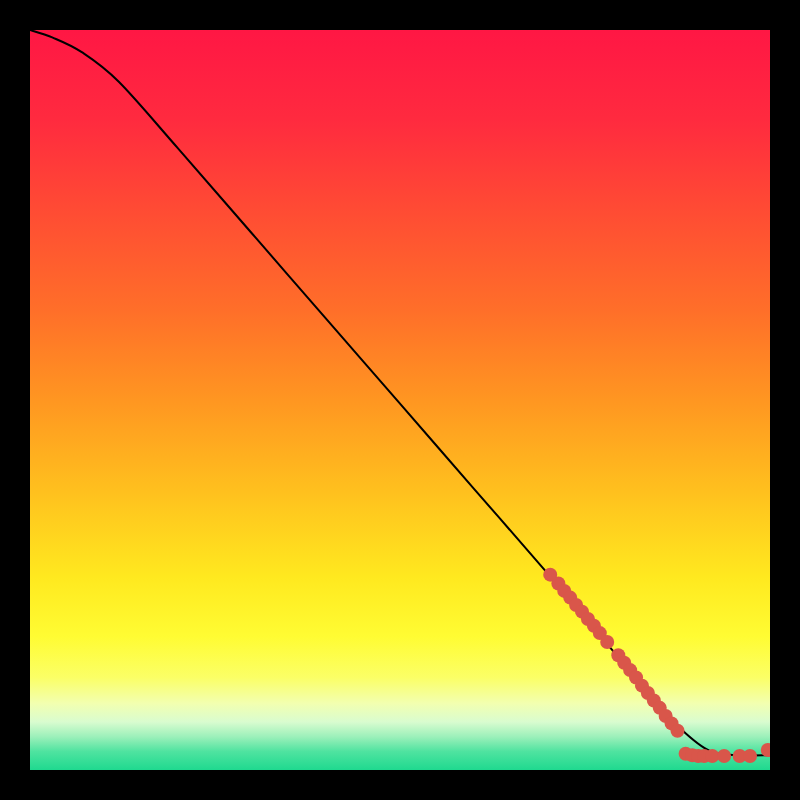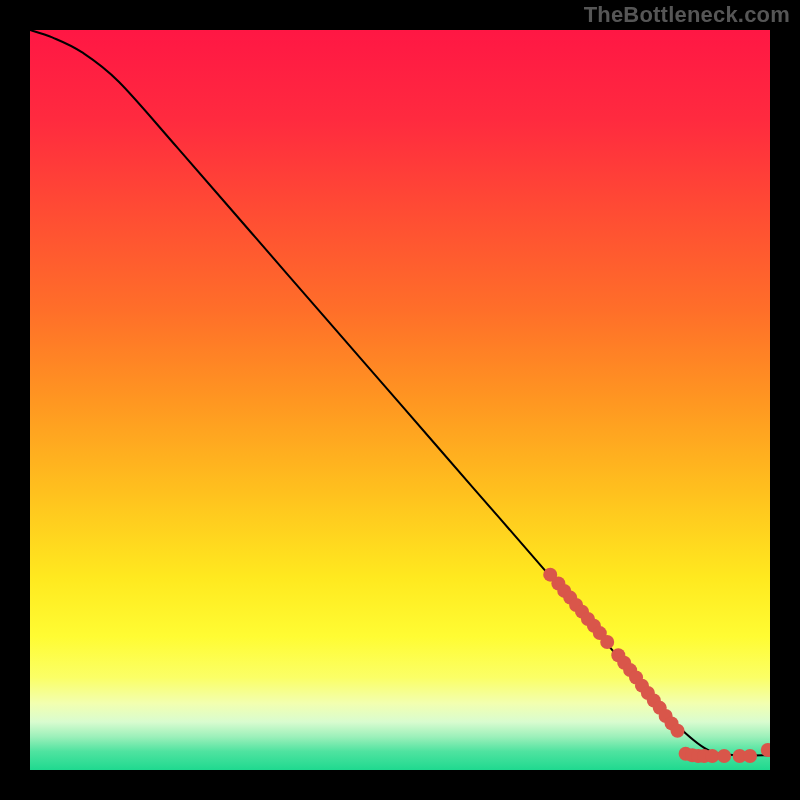--- a/index.html
+++ b/index.html
@@ -40,21 +40,20 @@
     position: absolute;
     inset: 0;
     width: 740px;
     height: 740px;
   }
 </style>
 </head>
 <body>
 
 <div class="frame">
-  <div class="attribution">TheBottleneck.com</div>
   <div class="plot-area">
     <div class="gradient-bg" id="gradient-bg">
         <div style="top: 0px; bottom: 0px; background: linear-gradient(rgb(255, 23, 68) 0%, rgb(255, 42, 63) 12%, rgb(255, 77, 51) 25%, rgb(255, 111, 41) 38%, rgb(255, 150, 33) 50%, rgb(255, 191, 30) 62%, rgb(255, 233, 31) 74%, rgb(255, 252, 51) 82%, rgb(251, 255, 102) 87.5%, rgb(242, 255, 176) 91%, rgb(217, 252, 207) 93.5%, rgb(156, 240, 186) 95.5%, rgb(79, 227, 160) 97.5%, rgb(31, 217, 143) 100%);"></div>
       </div>
     <svg class="overlay" viewBox="0 0 740 740" preserveAspectRatio="none">
       <path id="curve-path" fill="none" stroke="#000" stroke-width="2" stroke-linecap="round" stroke-linejoin="round" d="M 0.00 0.00 C 3.70 1.23, 13.57 3.70, 22.20 7.40 C 30.83 11.10, 40.70 14.80, 51.80 22.20 C 62.90 29.60, 72.77 35.77, 88.80 51.80 C 104.83 67.83, 125.80 93.12, 148.00 118.40 C 170.20 143.68, 197.33 175.13, 222.00 203.50 C 246.67 231.87, 271.33 260.23, 296.00 288.60 C 320.67 316.97, 345.33 345.33, 370.00 373.70 C 394.67 402.07, 419.33 430.43, 444.00 458.80 C 468.67 487.17, 495.80 518.00, 518.00 543.90 C 540.20 569.80, 559.93 593.85, 577.20 614.20 C 594.47 634.55, 609.27 651.82, 621.60 666.00 C 633.93 680.18, 641.33 690.05, 651.20 699.30 C 661.07 708.55, 670.93 717.18, 680.80 721.50 C 690.67 725.82, 700.53 724.58, 710.40 725.20 C 720.27 725.82, 735.07 725.20, 740.00 725.20"></path>
       <g id="markers">
           <circle cx="520.22" cy="544.64" r="7" fill="#d9564a"></circle>
           <circle cx="528.36" cy="553.52" r="7" fill="#d9564a"></circle>
           <circle cx="534.28" cy="560.92" r="7" fill="#d9564a"></circle>

